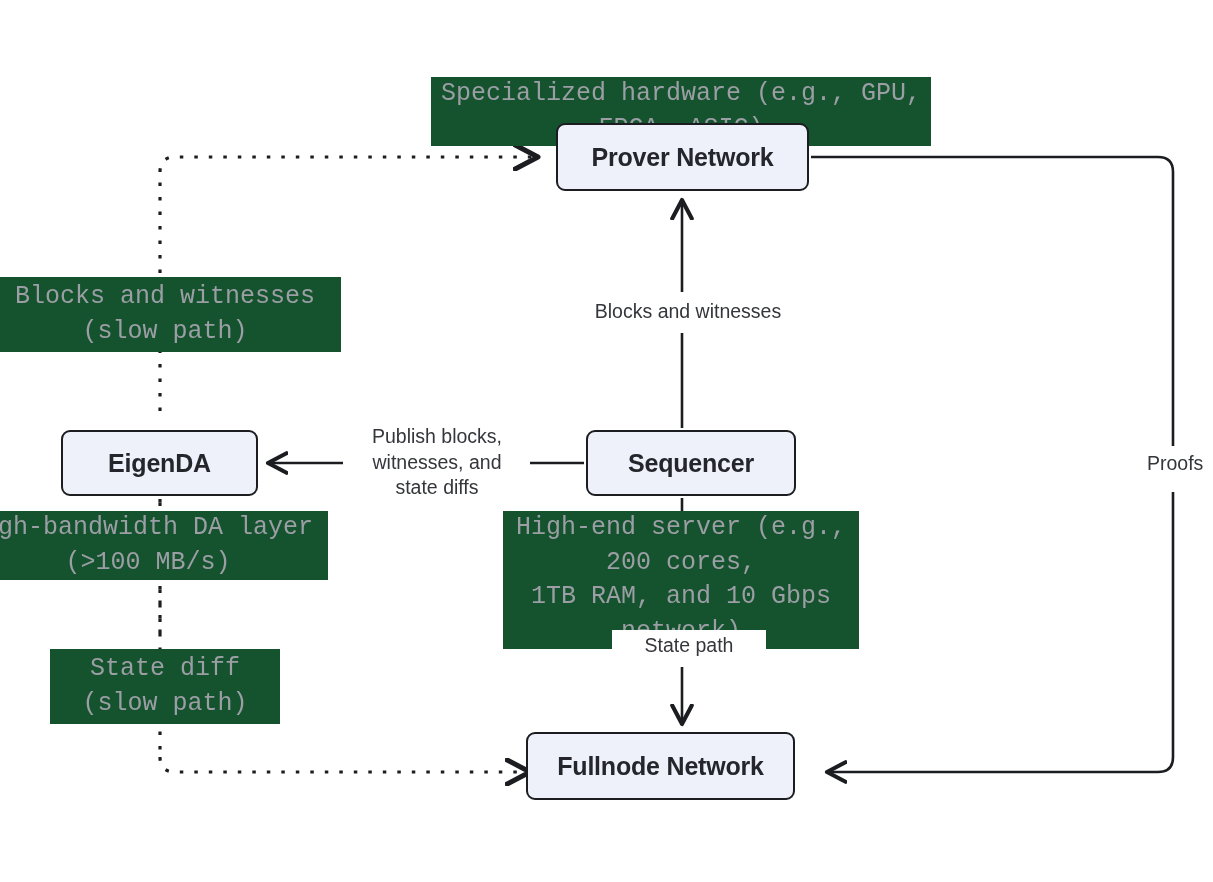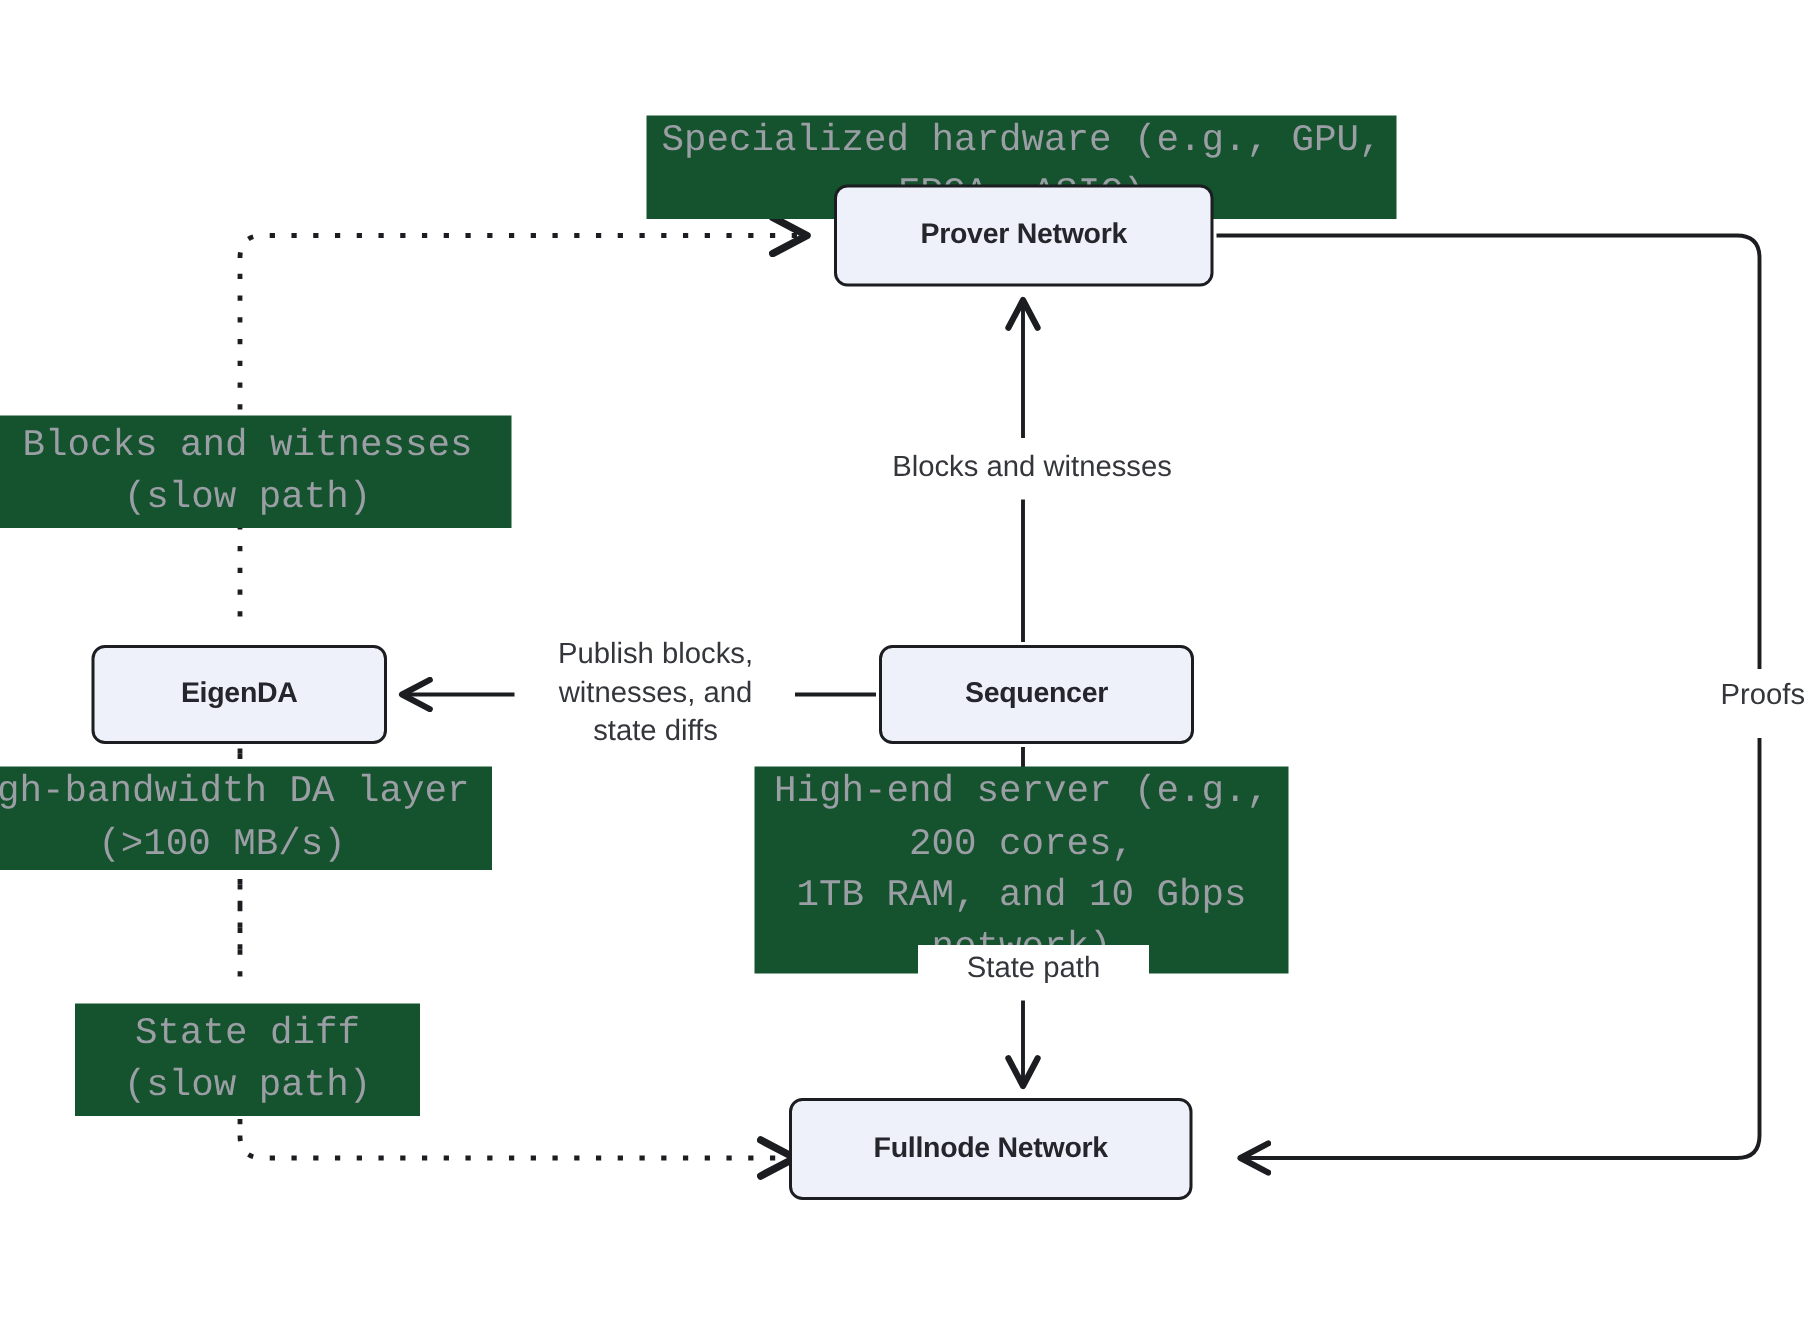--- a/index.html
+++ b/index.html
@@ -33,21 +33,21 @@
     box-sizing: border-box;
     background: #eef1fa;
     border: 2.6px solid #1b1d21;
     border-radius: 9px;
     display: flex;
     align-items: center;
     justify-content: center;
     z-index: 3;
   }
   .node-label {
-    font-size: 19px;
+    font-size: 25px;
     font-weight: 700;
     color: #24262b;
     letter-spacing: -0.2px;
     white-space: nowrap;
   }
 
   #node-prover  { left: 556px;  top: 123px; width: 253px; height: 68px; }
   #node-eigenda { left: 61px;   top: 430px; width: 197px; height: 66px; }
   #node-sequencer { left: 586px; top: 430px; width: 210px; height: 66px; }
   #node-fullnode { left: 526px; top: 732px; width: 269px; height: 68px; }
@@ -83,21 +83,21 @@
 
   #cap-prover   { left: 431px; top: 77px;  width: 500px; }
   #cap-eigenda  { left: -32px; top: 511px; width: 360px; }
   #cap-sequencer{ left: 503px; top: 511px; width: 356px; }
   #cap-fullnode { left: 331px; top: 821px; width: 700px; }
 
   
   #cap-eigenda { text-align: center; }
 
   #label-blocks-slow { left: -11px; top: 277px; width: 340px; padding: 3px 6px; }
-  #label-state-slow  { left: 50px;  top: 649px; width: 218px; padding: 3px 6px; margin-top: 20px; }
+  #label-state-slow  { left: 50px;  top: 649px; width: 218px; padding: 3px 6px; }
 </style>
 </head>
 <body>
 
 <div id="diagram-root">
 
   <svg class="edges" viewBox="0 0 1213 882" xmlns="http://www.w3.org/2000/svg">
     <defs>
       <marker id="arrow" viewBox="0 0 12 12" refX="10.5" refY="6" markerWidth="9" markerHeight="9" orient="auto-start-reverse">
         <path d="M 1 1 L 10.5 6 L 1 11" fill="none" stroke="#1b1d21" stroke-width="2.1" stroke-linecap="round" stroke-linejoin="round"></path>

